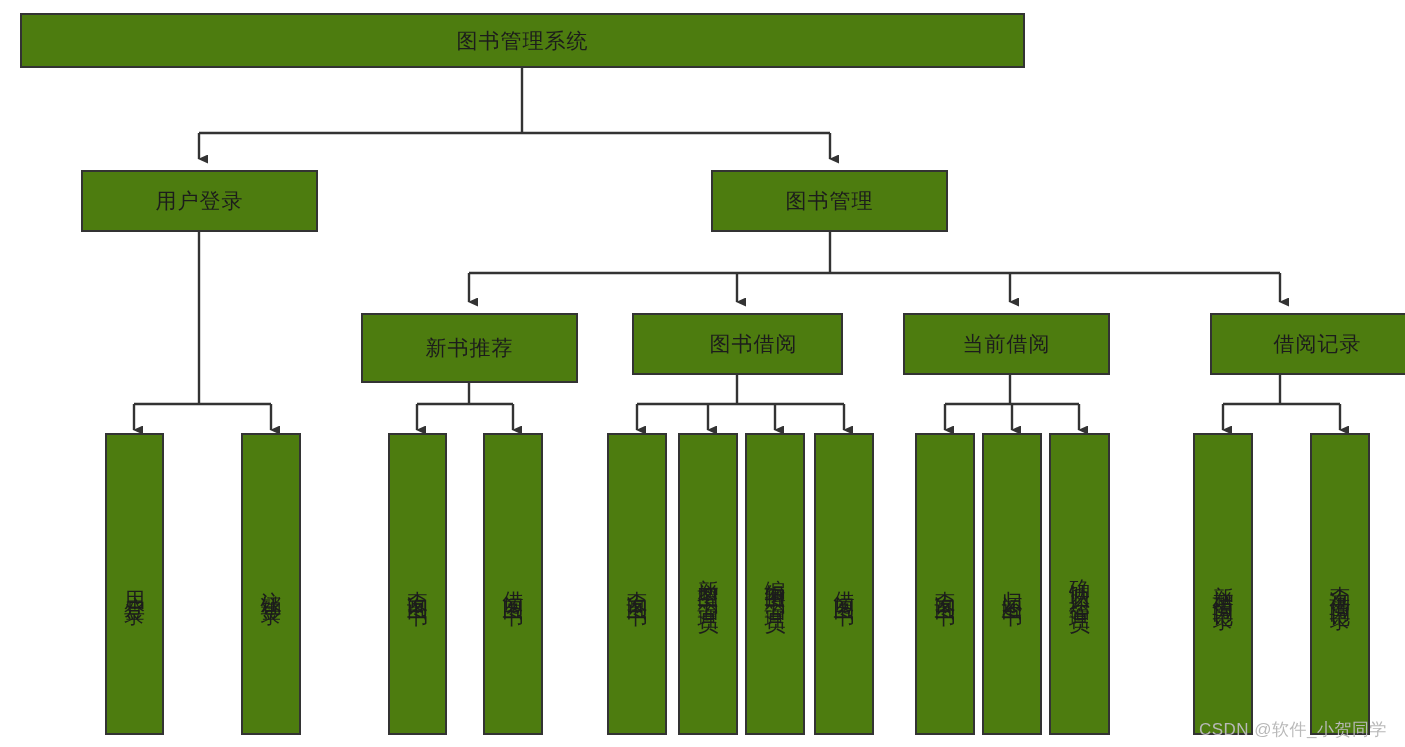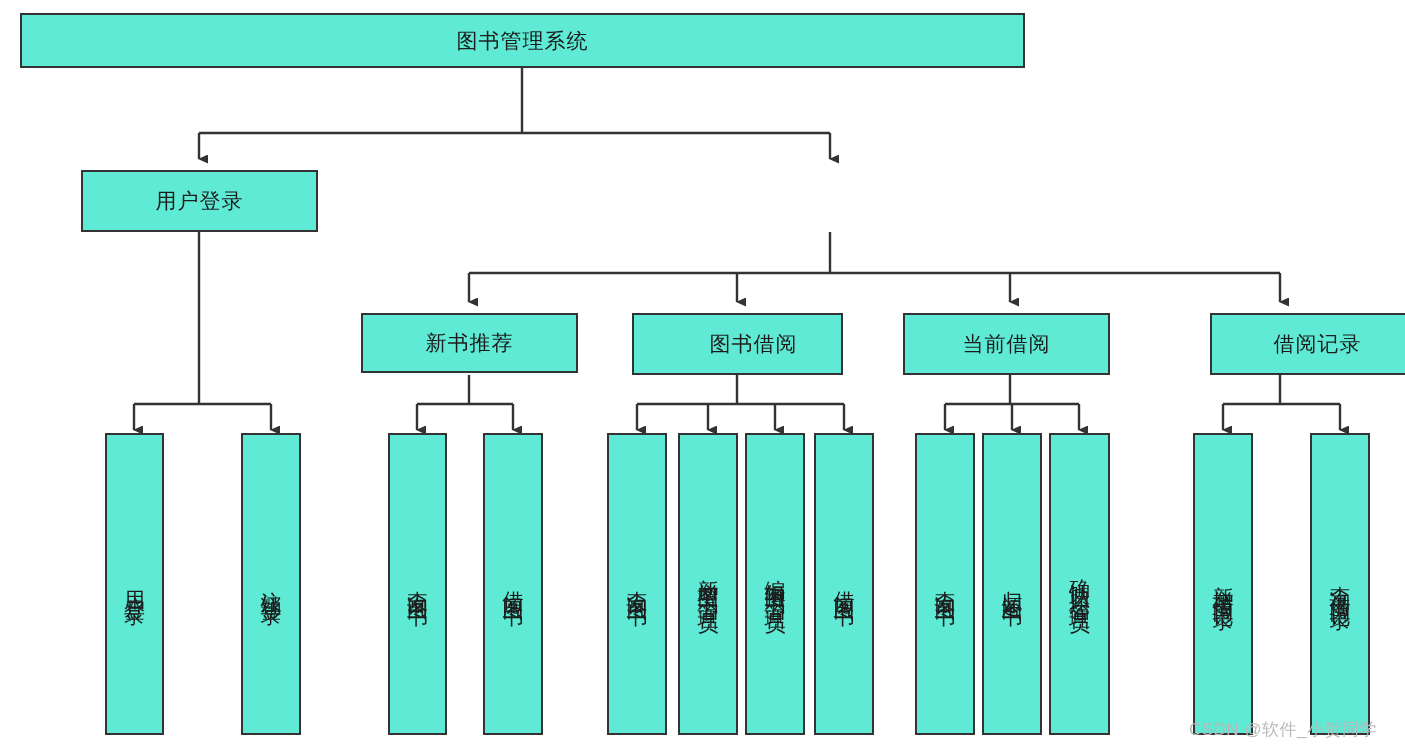--- a/index.html
+++ b/index.html
@@ -23,21 +23,21 @@
     left: 0;
     top: 0;
     width: 1405px;
     height: 747px;
     pointer-events: none;
   }
   .node {
     position: absolute;
     box-sizing: border-box;
     border: 2px solid #333333;
-    background: #5eead4;
+    background: #4d7c0f;
     display: flex;
     align-items: center;
     justify-content: center;
     text-align: right;
     color: #1c1c1c;
   }
   .node.h {
     font-size: 21px;
     letter-spacing: 1px;
     line-height: 1.2;
@@ -49,21 +49,21 @@
     letter-spacing: 5px;
     line-height: 1.15;
     padding-top: 6px;
     padding-bottom: 6px;
   }
   .node.v > span {
     display: block;
   }
   .watermark {
     position: absolute;
-    right: 28px;
+    right: 18px;
     bottom: 6px;
     font-size: 17px;
     color: #b9b9b9;
     letter-spacing: 0.5px;
     white-space: nowrap;
   }
 </style>
 </head>
 <body>
 
@@ -119,22 +119,25 @@
     </g>
   </svg>
 
   <div class="node h" style="left:20px; top:13px; width:1005px; height:55px;">
     <span>图书管理系统</span>
   </div>
 
   <div class="node h" style="left:81px; top:170px; width:237px; height:62px;">
     <span>用户登录</span>
   </div>
+  <div class="node h" style="left:711px; top:170px; width:237px; height:62px;">
+    <span>图书管理</span>
+  </div>
 
-  <div class="node h" style="left:361px; top:313px; width:217px; height:60px;">
+  <div class="node h" style="left:361px; top:313px; width:217px; height:70px;">
     <span>新书推荐</span>
   </div>
   <div class="node h" style="left:632px; top:313px; width:211px; height:62px;padding-left:32px;">
     <span>图书借阅</span>
   </div>
   <div class="node h" style="left:903px; top:313px; width:207px; height:62px;">
     <span>当前借阅</span>
   </div>
   <div class="node h" style="left:1172px; top:313px; width:215px; height:62px;margin-left:38px;">
     <span>借阅记录</span>

